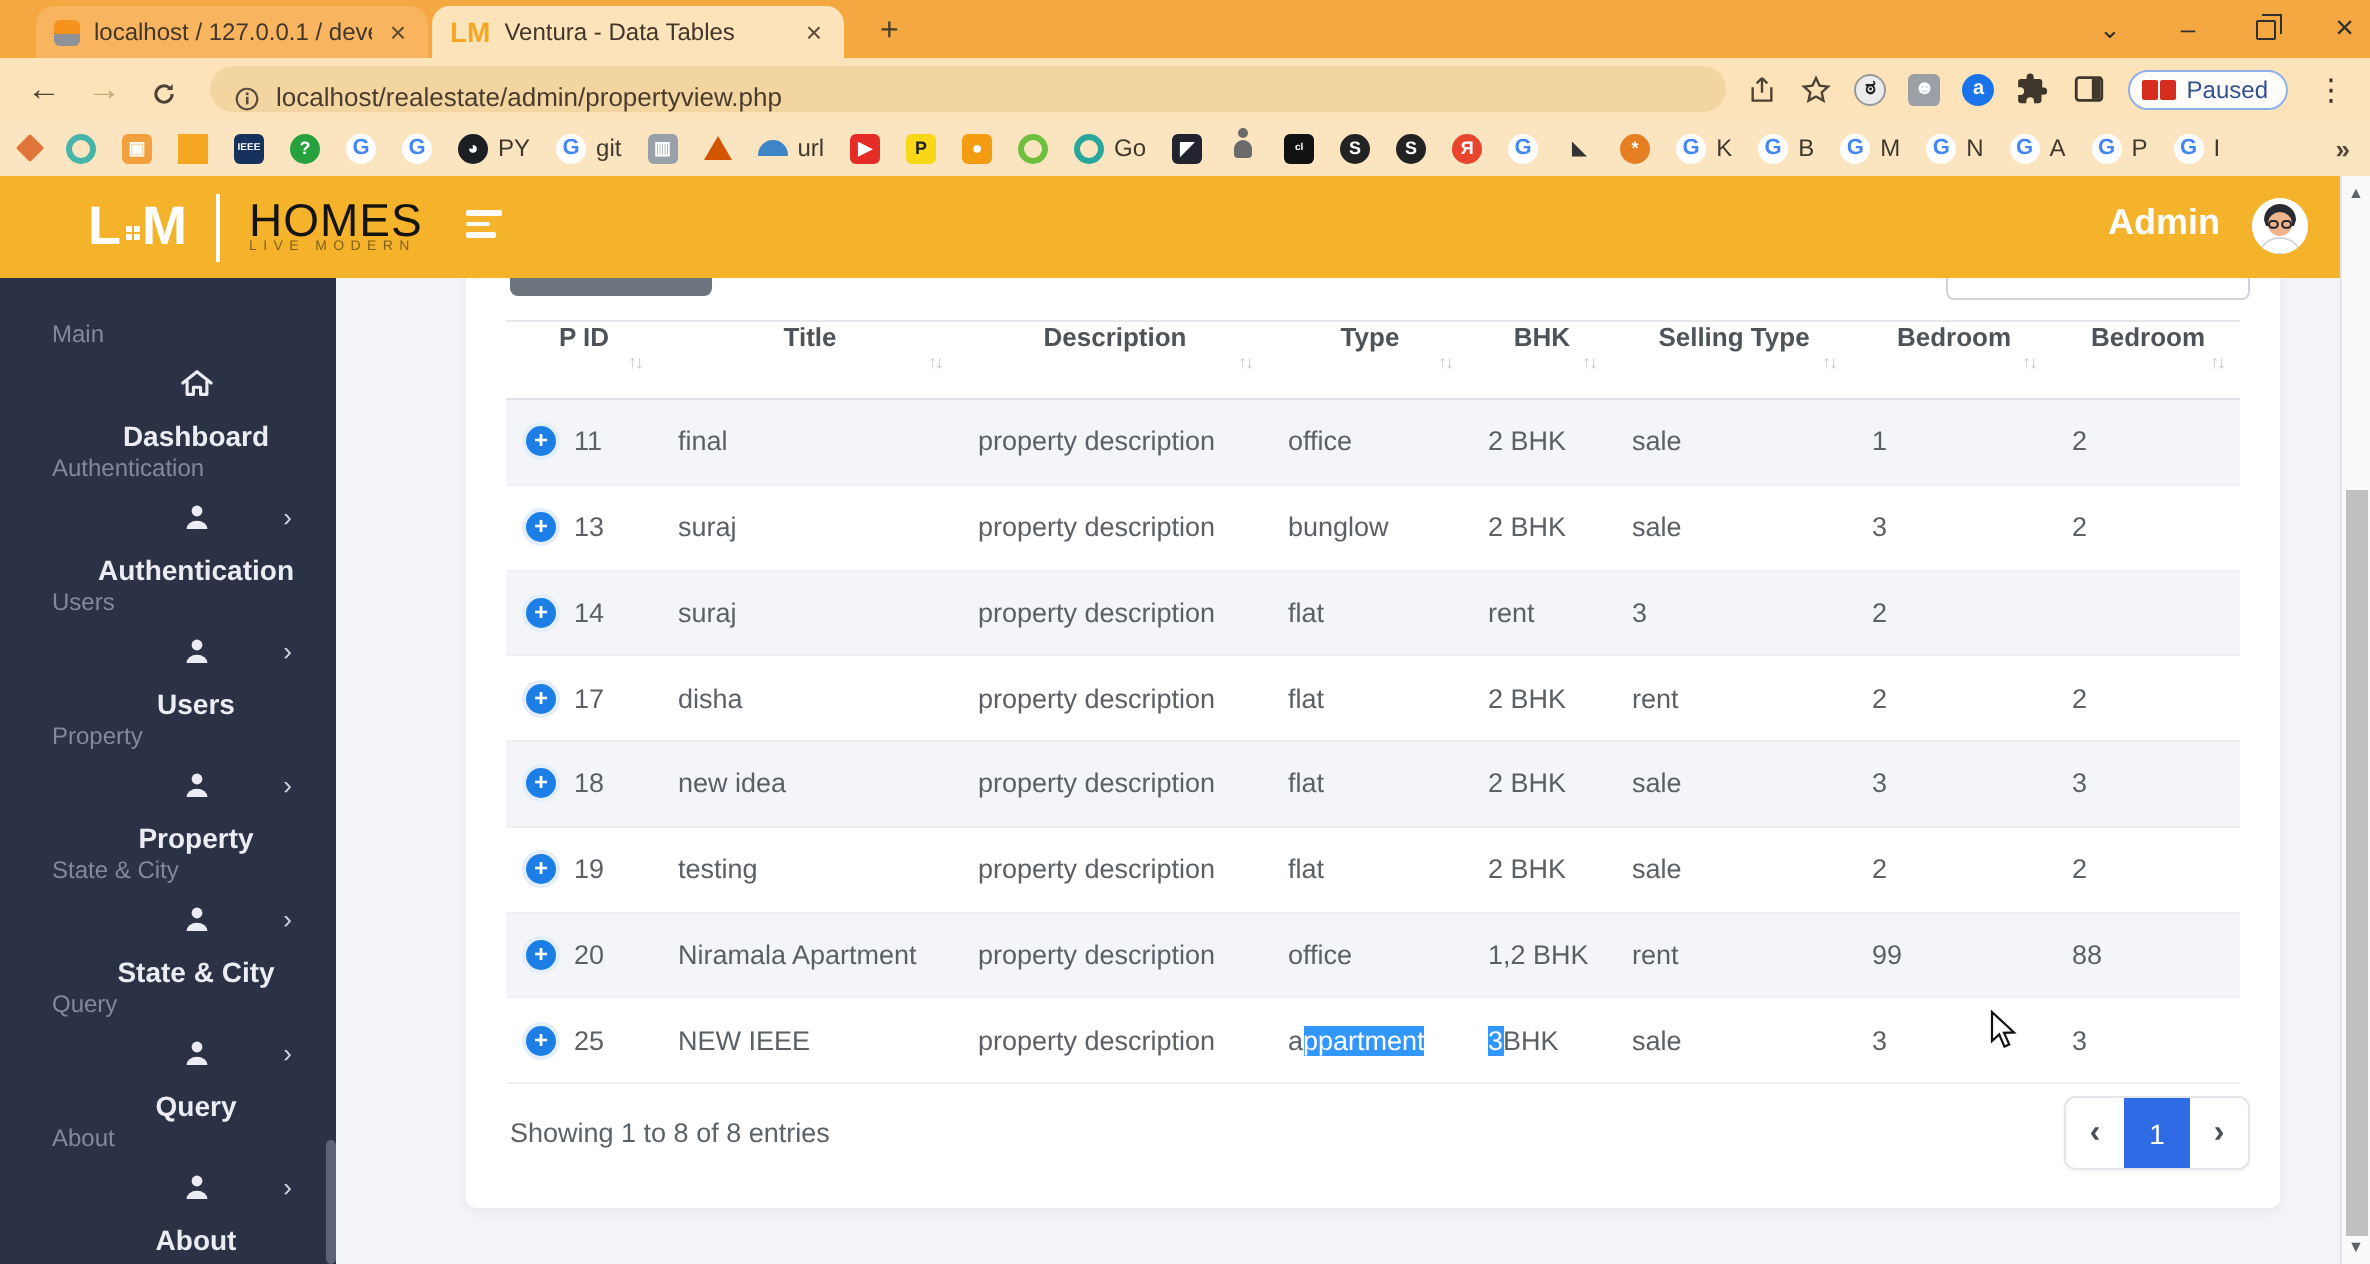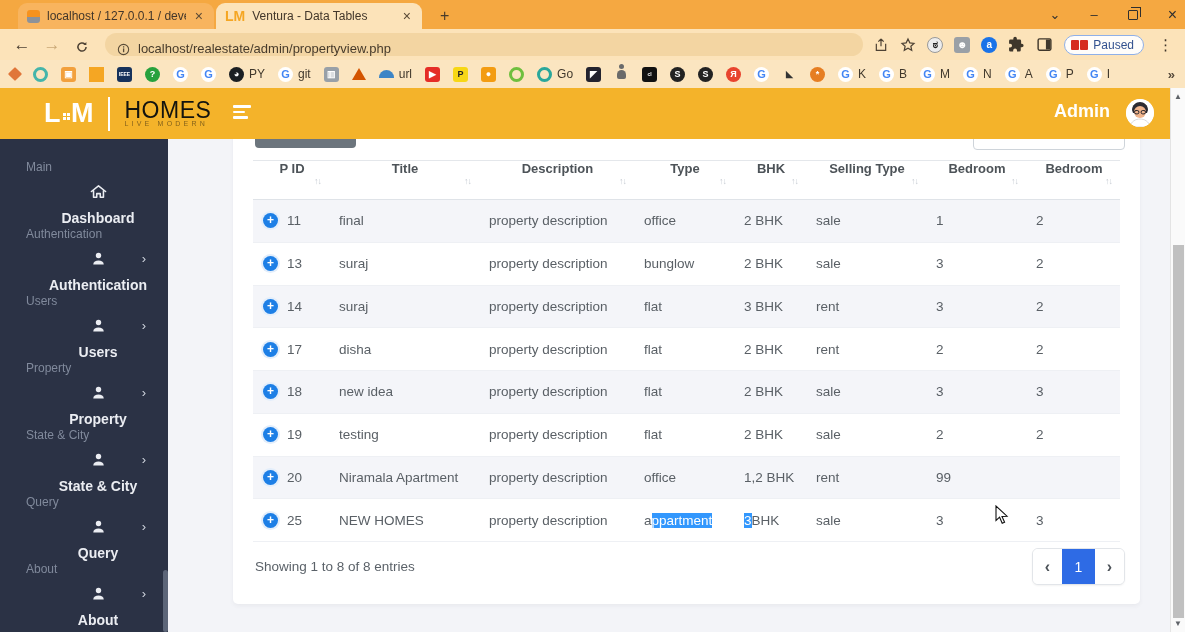--- a/index.html
+++ b/index.html
@@ -476,21 +476,20 @@
               <div class="td">2</div>
             </div>
             <div class="trow striped">
               <div class="td">
                 <button class="expand-btn">+</button>
                 <span>14</span>
               </div>
               <div class="td">suraj</div>
               <div class="td">property description</div>
               <div class="td">flat</div>
-              <div class="td">3 BHK</div>
               <div class="td">rent</div>
               <div class="td">3</div>
               <div class="td">2</div>
             </div>
             <div class="trow">
               <div class="td">
                 <button class="expand-btn">+</button>
                 <span>17</span>
               </div>
               <div class="td">disha</div>
@@ -531,27 +530,28 @@
               <div class="td">
                 <button class="expand-btn">+</button>
                 <span>20</span>
               </div>
               <div class="td">Niramala Apartment</div>
               <div class="td">property description</div>
               <div class="td">office</div>
               <div class="td">1,2 BHK</div>
               <div class="td">rent</div>
               <div class="td">99</div>
+              <div class="td">88</div>
             </div>
             <div class="trow">
               <div class="td">
                 <button class="expand-btn">+</button>
                 <span>25</span>
               </div>
-              <div class="td">NEW HOMES</div>
+              <div class="td">NEW IEEE</div>
               <div class="td">property description</div>
               <div class="td">
                 <span>a</span>
                 <span class="txt-sel">ppartment</span>
               </div>
               <div class="td">
                 <span class="txt-sel">3</span>
                 <span> BHK</span>
               </div>
               <div class="td">sale</div>

